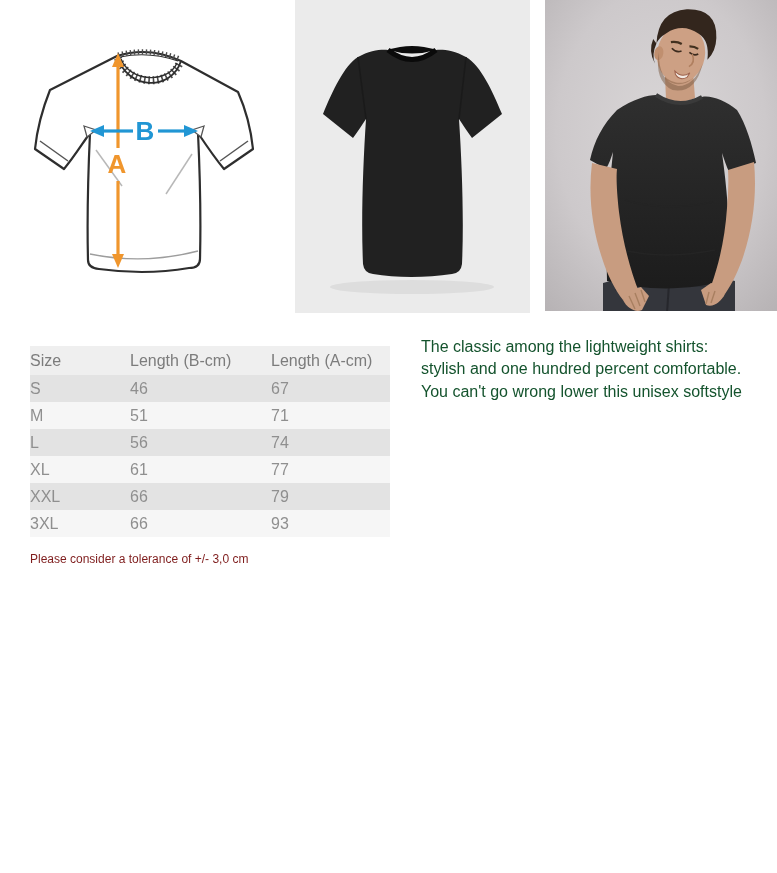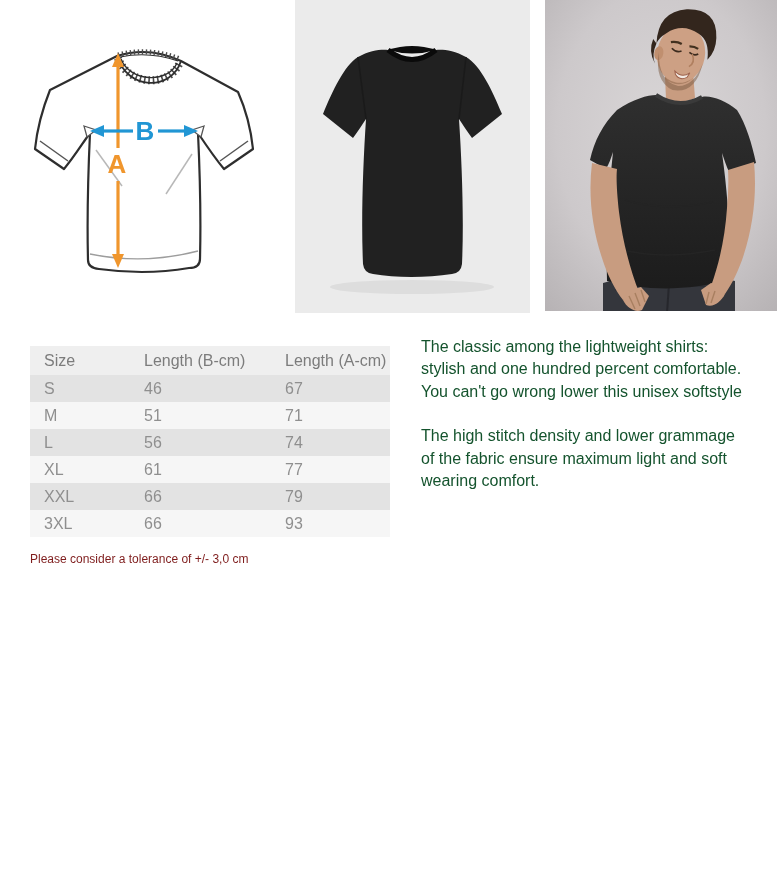--- a/index.html
+++ b/index.html
@@ -16,21 +16,21 @@
   #product-block { left:295px; width:235px; background:#ebebeb; }
   #model-block   { left:545px; width:232px; }
   #diagram-block svg { position:absolute; left:28px; top:38px; }
 
   
   .size-table { position:absolute; left:30px; top:346px; width:360px; font-size:16px; }
   .t-row { display:flex; align-items:center; height:27px; color:#8f8f8f; }
   .t-row.t-head { height:29px; background:#efefef; color:#7c7c7c; }
   .t-row.dark  { background:#e3e3e3; }
   .t-row.light { background:#f6f6f6; }
-  .t-cell { padding-left:14px; overflow:hidden; white-space:nowrap; }
+  .t-cell { overflow:hidden; white-space:nowrap; }
   .c1 { width:100px; } .c2 { width:141px; } .c3 { width:119px; }
 
   .tolerance { position:absolute; left:30px; top:552px; font-size:12px; color:#7f1d1d; }
 
   
   .description { position:absolute; left:421px; top:336px; width:356px; color:#14532d;
                  font-size:16px; }
   .desc-line { line-height:22.4px; white-space:nowrap; }
   .para1 { margin-bottom:22px; }
   .para2 { margin-bottom:18px; }
@@ -213,20 +213,15 @@
   </div>
 
   <div class="tolerance">Please consider a tolerance of +/- 3,0 cm</div>
 
   <div class="description">
     <div class="para1">
       <div class="desc-line">The classic among the lightweight shirts:</div>
       <div class="desc-line">stylish and one hundred percent comfortable.</div>
       <div class="desc-line">You can't go wrong lower this unisex softstyle</div>
     </div>
-    <div class="para2">
-      <div class="desc-line">The high stitch density and lower grammage</div>
-      <div class="desc-line">of the fabric ensure maximum light and soft</div>
-      <div class="desc-line">wearing comfort.</div>
-    </div>
   </div>
 
 </div>
 
 </body></html>

